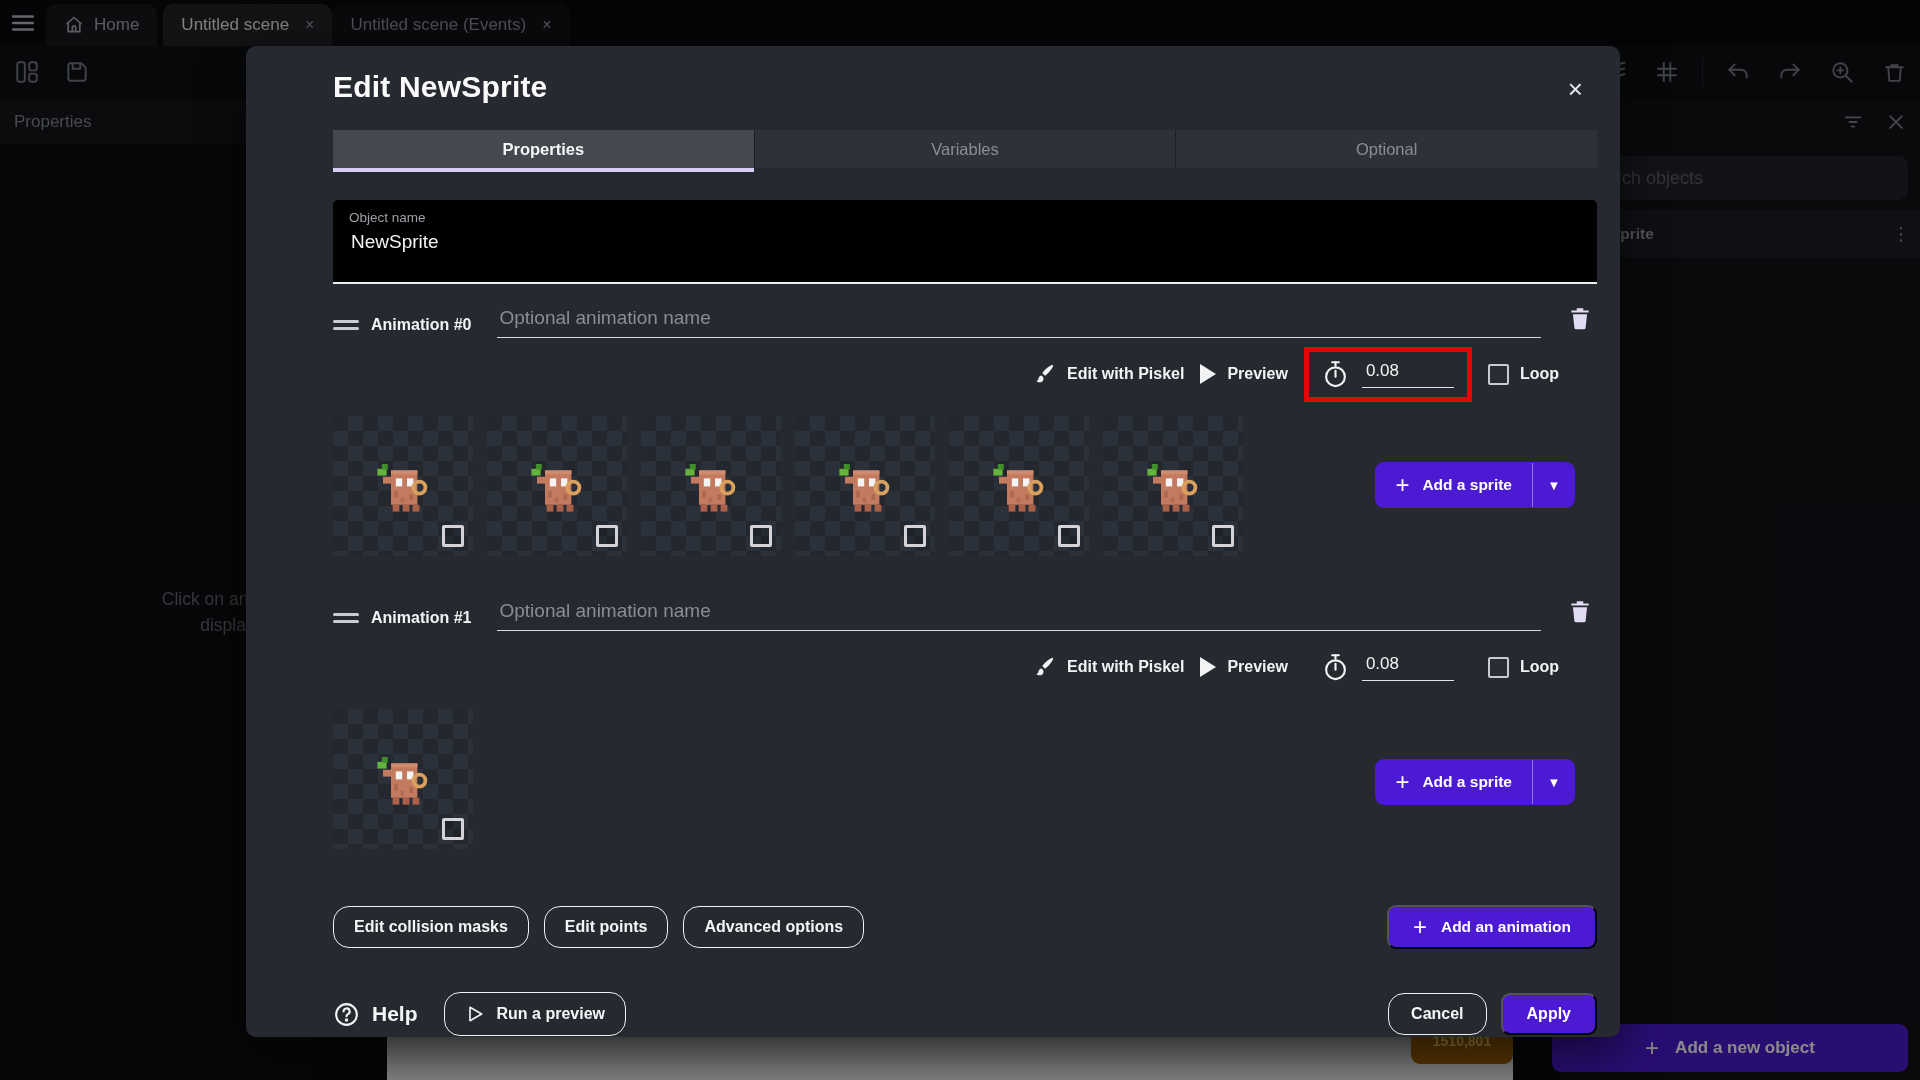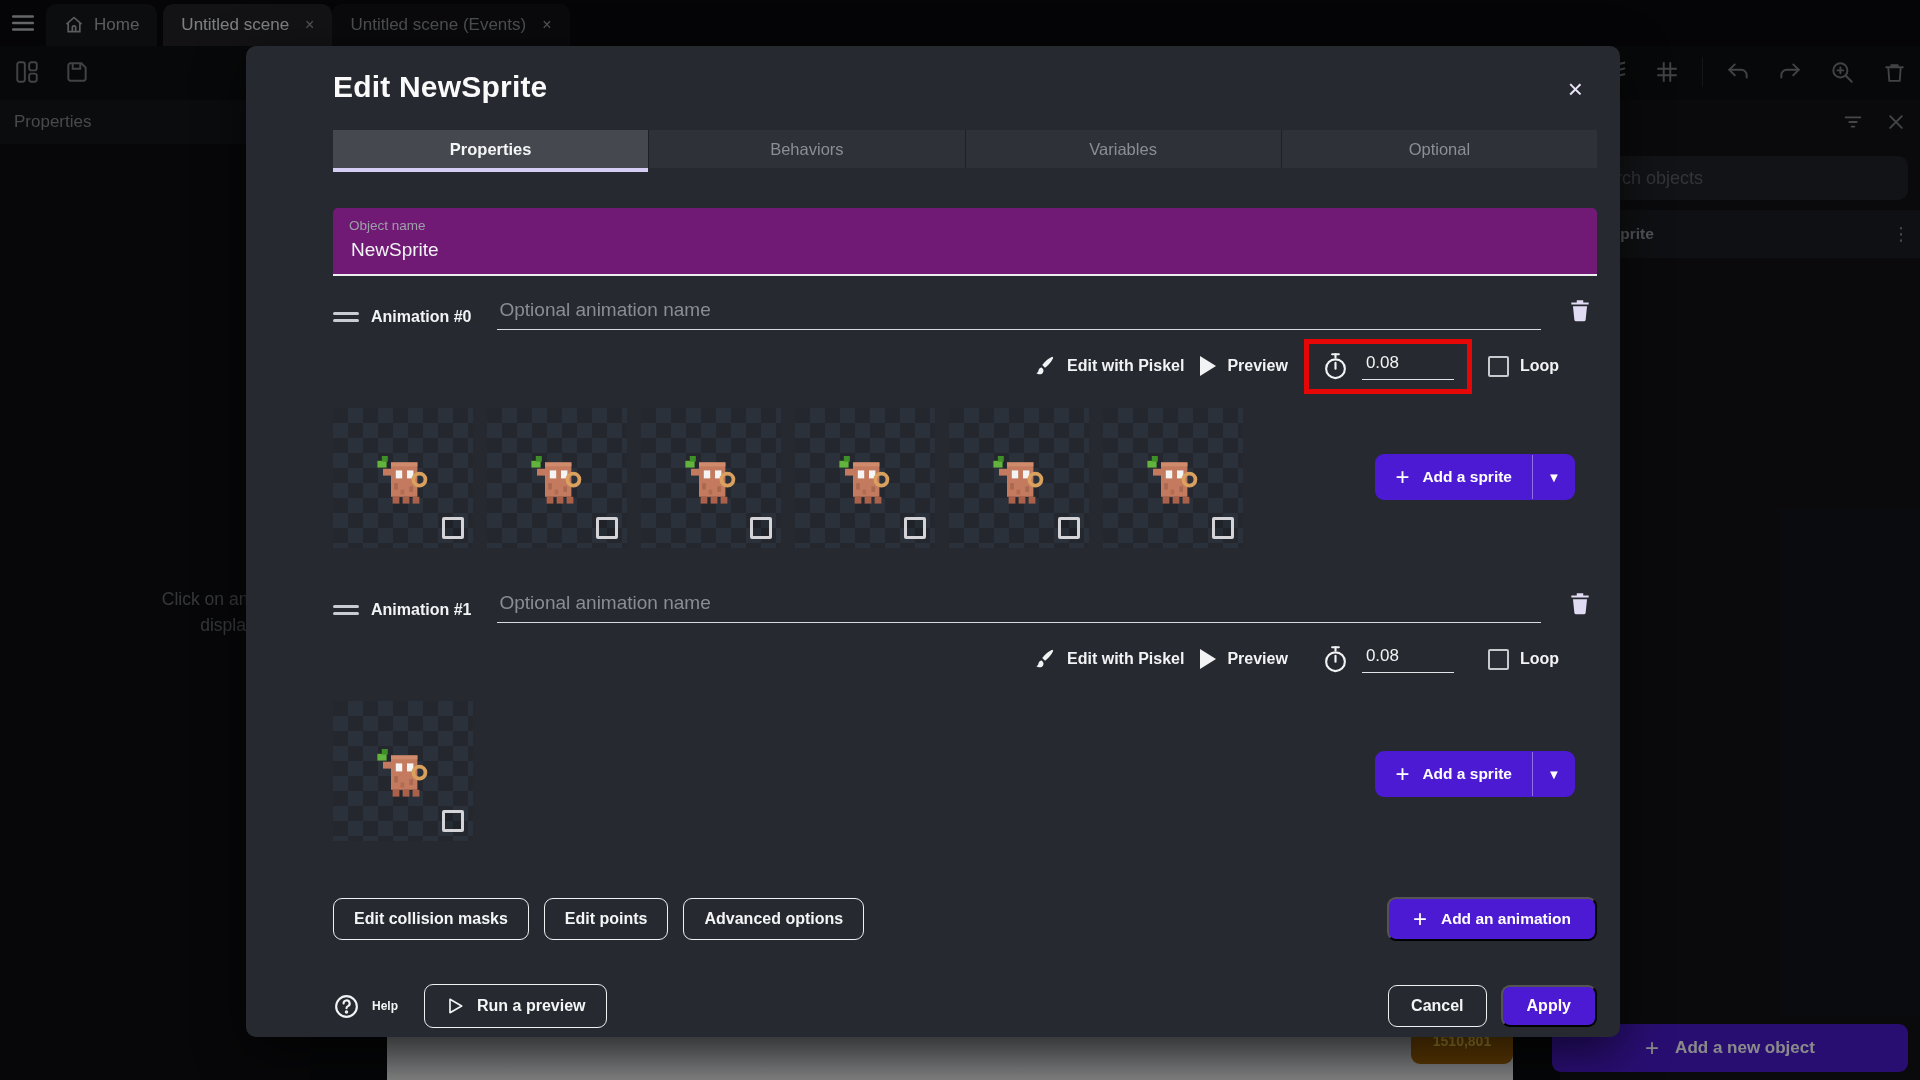--- a/index.html
+++ b/index.html
@@ -62,21 +62,21 @@
   .dlg-title{font-size:30px;font-weight:bold;color:#fafafb;letter-spacing:0.2px;}
   .dlg-close{margin-left:auto;margin-right:14px;margin-top:6px;color:#e9e4f6;font-size:26px;line-height:1;}
 
   .dlg-tabs{display:flex;margin-top:26px;height:38px;background:#2e3138;}
   .dlg-tab{flex:1;display:flex;align-items:center;justify-content:center;position:relative;
            font-size:16.5px;color:#8a8e96;border-right:1px solid #1e2026;}
   .dlg-tab:last-child{border-right:none;}
   .dlg-tab.sel{background:#45484f;color:#f4f5f6;font-weight:bold;}
   .dlg-tab.sel::after{content:"";position:absolute;left:0;right:0;bottom:-4px;height:4px;background:#d6cdf4;}
 
-  .objname{margin-top:40px;height:68px;background:#701a75;border-radius:5px 5px 0 0;
+  .objname{margin-top:32px;height:84px;background:#000000;border-radius:5px 5px 0 0;
            border-bottom:2px solid #eceef0;padding:10px 16px 0 16px;}
   .objname .lab{font-size:13.5px;color:#9ca0a7;}
   .objname input{display:block;width:100%;background:transparent;border:none;outline:none;
                  color:#f2f3f5;font-size:19px;margin-top:5px;font-family:"Liberation Sans",sans-serif;}
 
   .anim-head{display:flex;align-items:flex-end;margin-top:22px;height:32px;}
   .handle{width:26px;height:20px;display:flex;flex-direction:column;justify-content:center;gap:4px;margin-bottom:3px;}
   .handle i{display:block;height:2.6px;background:#c9ccd2;border-radius:2px;}
   .anim-title{font-size:16px;font-weight:bold;color:#f2f3f5;margin:0 0 4px 12px;white-space:nowrap;}
   .anim-name{flex:1;margin-left:26px;margin-right:26px;}
@@ -102,27 +102,27 @@
   .frame-check{position:absolute;right:9px;bottom:9px;width:22px;height:22px;border:3px solid #d4d4d8;
                border-radius:2px;background:rgba(0,0,0,0.12);}
   .add-sprite{position:absolute;right:22px;top:46px;height:46px;display:flex;background:#4c1ad3;border-radius:9px;
               align-items:stretch;color:#fff;}
   .add-sprite .main{display:flex;align-items:center;gap:13px;padding:0 20px;font-size:15.5px;font-weight:bold;}
   .add-sprite .sep{width:1px;background:rgba(255,255,255,0.38);margin:1px 0;}
   .add-sprite .caret{width:42px;display:flex;align-items:center;justify-content:center;font-size:13px;}
   .anim1 .add-sprite{top:50px;}
 
   .bottom-row{display:flex;align-items:center;gap:15px;margin-top:56px;height:44px;}
-  .btn-outline{height:42px;border:1px solid #eef0f2;border-radius:9px;background:transparent;
+  .btn-outline{height:42px;border:1px solid #eef0f2;border-radius:16px;background:transparent;
                display:flex;align-items:center;gap:12px;padding:0 20px;color:#f4f5f6;font-size:16px;font-weight:bold;}
   .btn-primary{height:44px;border-radius:9px;background:#4c1ad3;display:flex;align-items:center;gap:14px;
                padding:0 24px;color:#fff;font-size:15.5px;font-weight:bold;}
   .spacer{flex:1;}
   .footer{display:flex;align-items:center;margin-top:42px;height:46px;}
-  .help{display:flex;align-items:center;gap:12px;font-size:12px;font-weight:bold;color:#f4f5f6;}
+  .help{display:flex;align-items:center;gap:12px;font-size:21px;font-weight:bold;color:#f4f5f6;}
   .runprev{margin-left:26px;height:44px;}
   .cancel{padding:10px 22px;}
   .apply{margin-left:14px;height:42px;padding:0 24px;font-size:16px;}
 
   .plus{font-size:24px;font-weight:normal;line-height:1;}
   .play-tri{width:0;height:0;border-left:16px solid #f2f3f5;border-top:10px solid transparent;border-bottom:10px solid transparent;}
 </style>
 </head>
 <body>
 
@@ -269,21 +269,20 @@
 
   <div class="dialog">
 
     <div class="dlg-titlerow">
       <div class="dlg-title">Edit NewSprite</div>
       <div class="dlg-close">×</div>
     </div>
 
     <div class="dlg-tabs">
       <div class="dlg-tab sel">Properties</div>
-      <div class="dlg-tab">Behaviors</div>
       <div class="dlg-tab">Variables</div>
       <div class="dlg-tab">Optional</div>
     </div>
 
     <div class="objname">
       <div class="lab">Object name</div>
       <input value="NewSprite" style="">
     </div>
 
     <div class="anim-head">

